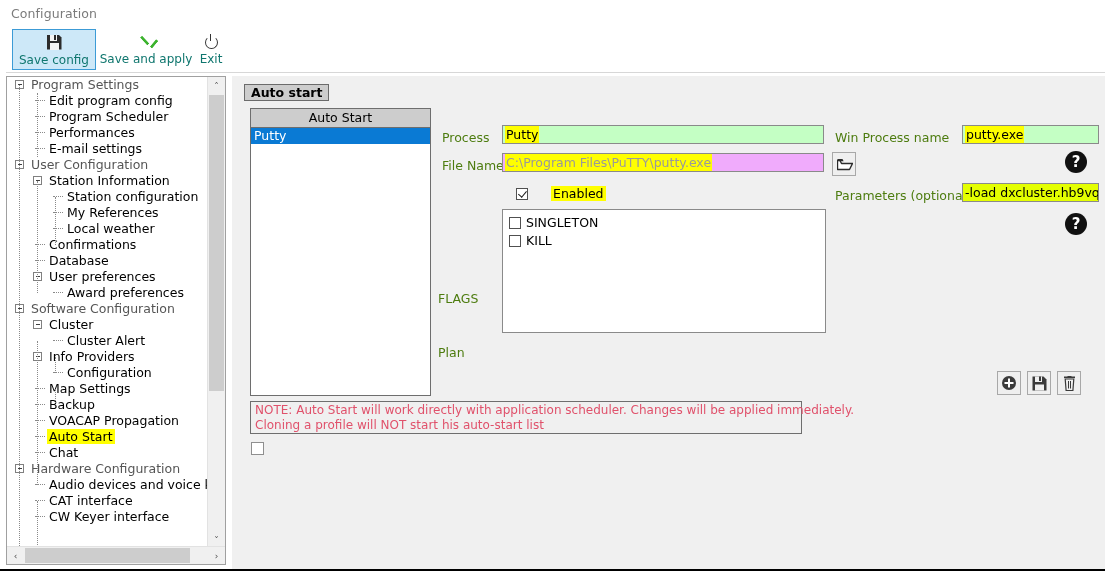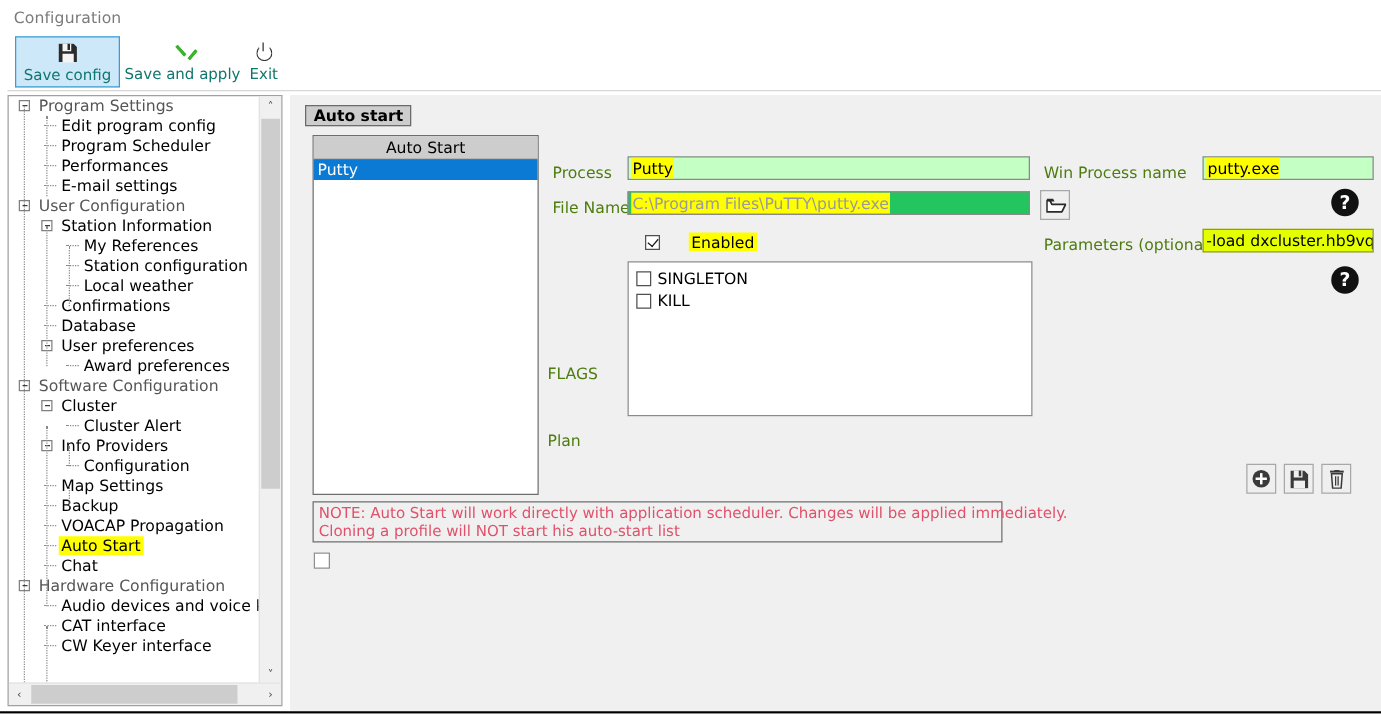--- a/index.html
+++ b/index.html
@@ -332,21 +332,21 @@
     font-size: 12.5px;
     padding: 0 0 0 2px;
     color: #000;
     overflow: hidden;
     white-space: nowrap;
     display: flex;
     align-items: center;
     cursor: text;
   }
   .txt.green { background: #c4ffc4; }
-  .txt.disabled { background: #22c55e; color: #9a9a9a; }
+  .txt.disabled { background: #f0abfc; color: #9a9a9a; }
   .txt .mark { background: #ffff00; padding: 0 1px; }
 
   
   .cbx {
     position: absolute;
     display: flex;
     align-items: center;
     font-size: 12.5px;
     cursor: pointer;
   }
@@ -510,22 +510,22 @@
 
   <div class="tree-panel">
     <div class="tree-scroll-area" id="tree-list">
         <div class="tree-item lvl0"><span class="expander"></span><span class="tlabel">Program Settings</span></div>
         <div class="tree-item lvl1"><span class="dashes"></span><span class="tlabel">Edit program config</span></div>
         <div class="tree-item lvl1"><span class="dashes"></span><span class="tlabel">Program Scheduler</span></div>
         <div class="tree-item lvl1"><span class="dashes"></span><span class="tlabel">Performances</span></div>
         <div class="tree-item lvl1"><span class="dashes"></span><span class="tlabel">E-mail settings</span></div>
         <div class="tree-item lvl0"><span class="expander"></span><span class="tlabel">User Configuration</span></div>
         <div class="tree-item lvl1"><span class="expander"></span><span class="tlabel">Station Information</span></div>
+        <div class="tree-item lvl2"><span class="dashes"></span><span class="tlabel">Station configuration</span></div>
         <div class="tree-item lvl2"><span class="dashes"></span><span class="tlabel">My References</span></div>
-        <div class="tree-item lvl2"><span class="dashes"></span><span class="tlabel">Station configuration</span></div>
         <div class="tree-item lvl2"><span class="dashes"></span><span class="tlabel">Local weather</span></div>
         <div class="tree-item lvl1"><span class="dashes"></span><span class="tlabel">Confirmations</span></div>
         <div class="tree-item lvl1"><span class="dashes"></span><span class="tlabel">Database</span></div>
         <div class="tree-item lvl1"><span class="expander"></span><span class="tlabel">User preferences</span></div>
         <div class="tree-item lvl2"><span class="dashes"></span><span class="tlabel">Award preferences</span></div>
         <div class="tree-item lvl0"><span class="expander"></span><span class="tlabel">Software Configuration</span></div>
         <div class="tree-item lvl1"><span class="expander"></span><span class="tlabel">Cluster</span></div>
         <div class="tree-item lvl2"><span class="dashes"></span><span class="tlabel">Cluster Alert</span></div>
         <div class="tree-item lvl1"><span class="expander"></span><span class="tlabel">Info Providers</span></div>
         <div class="tree-item lvl2"><span class="dashes"></span><span class="tlabel">Configuration</span></div>

